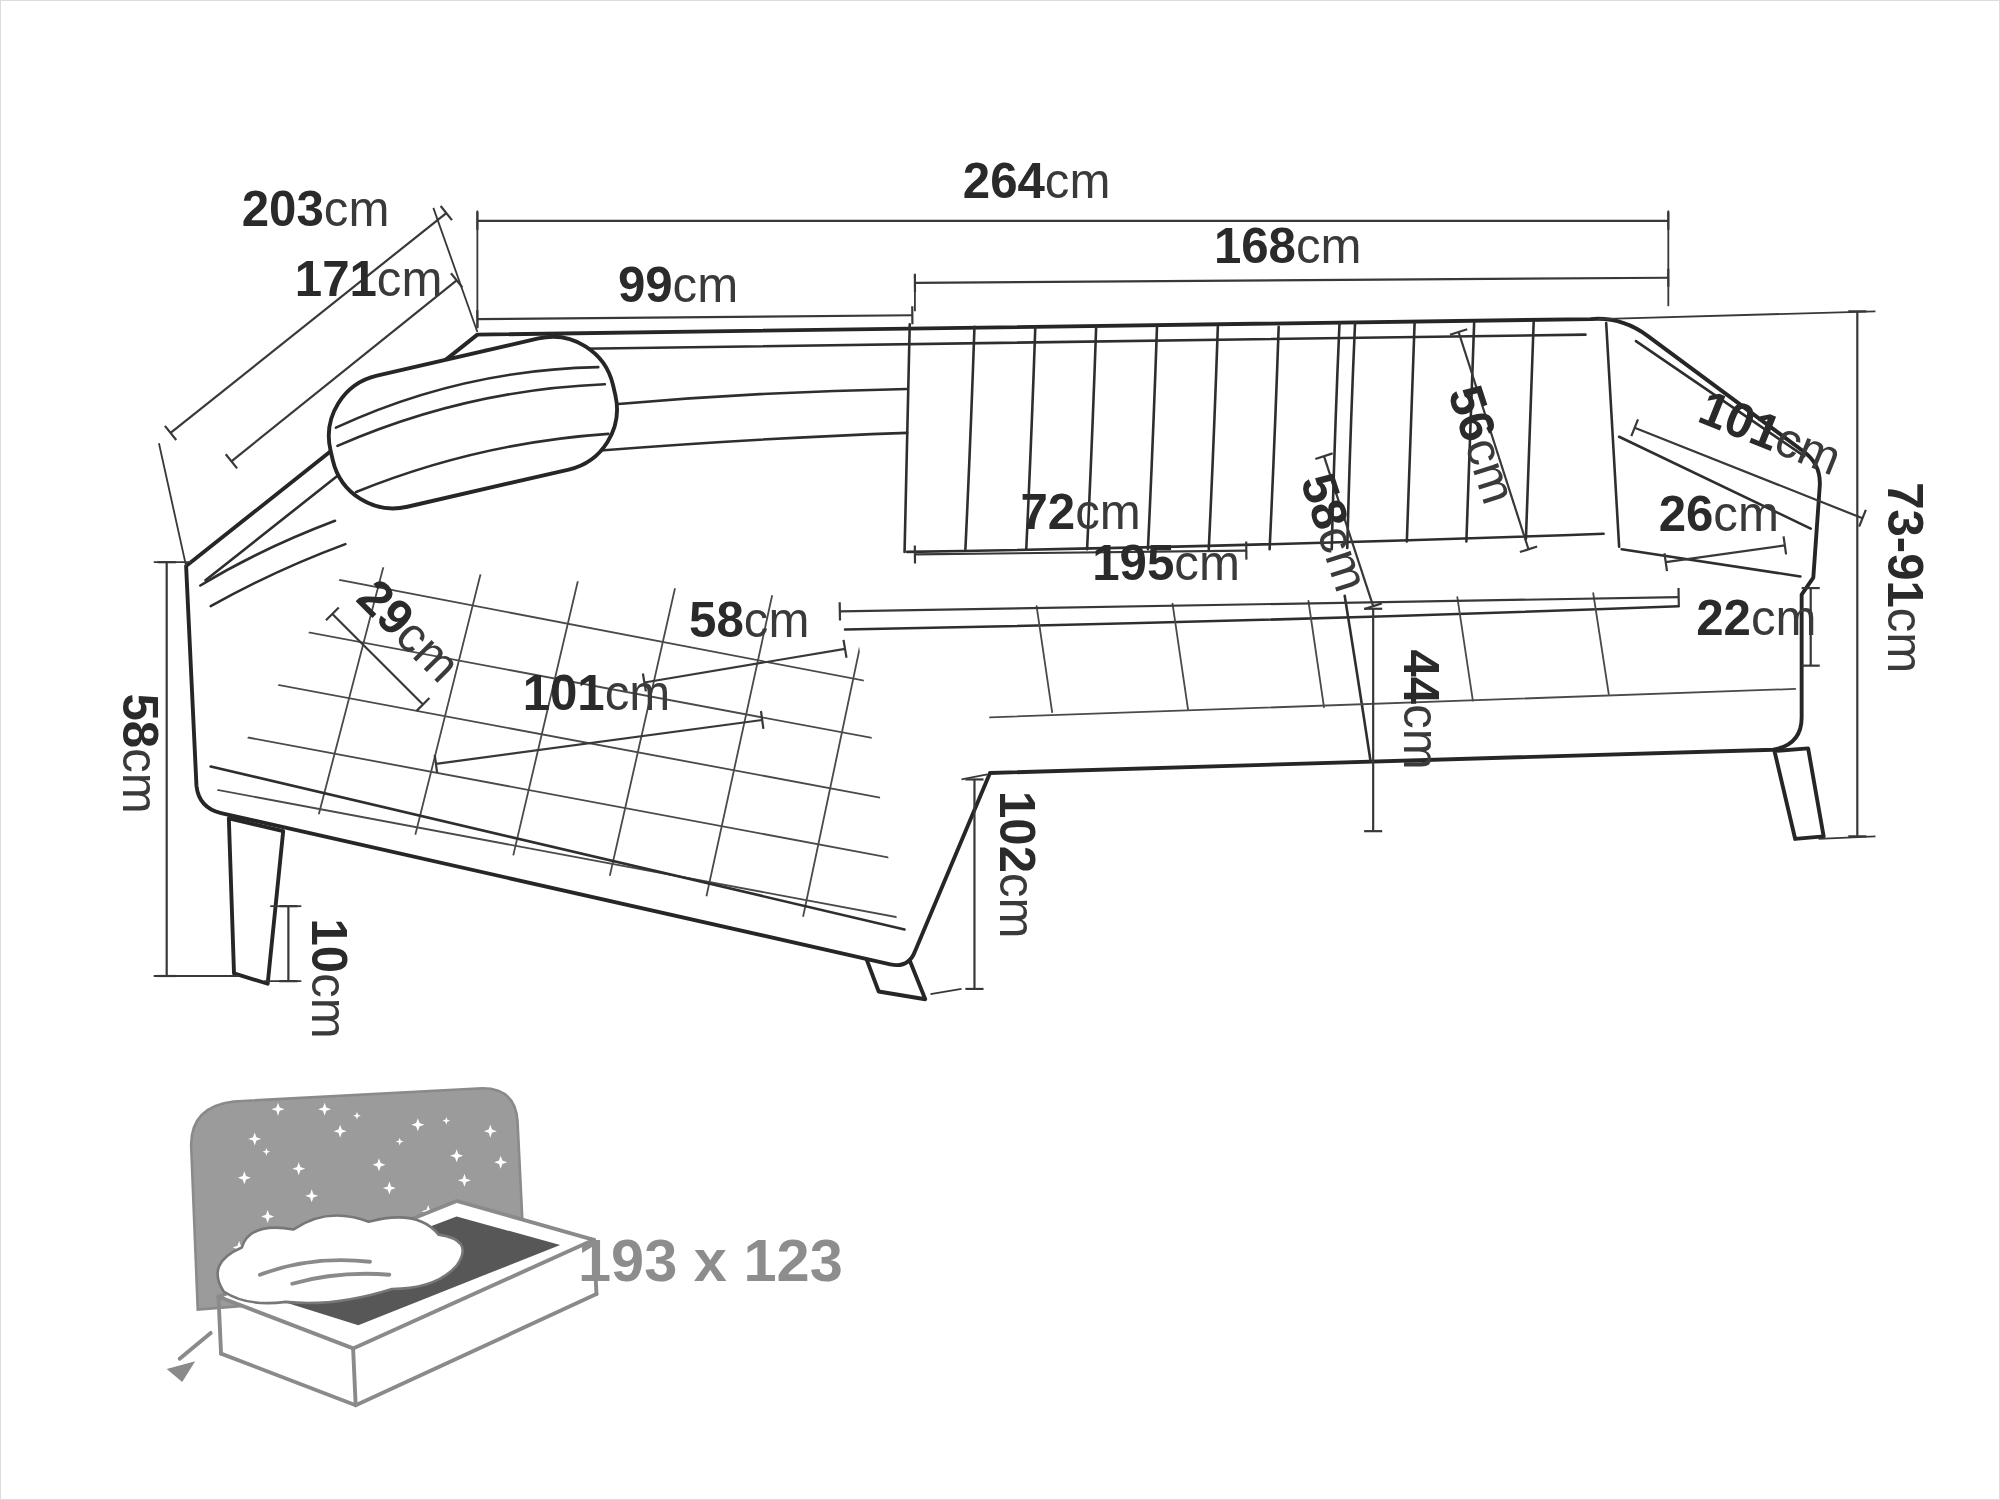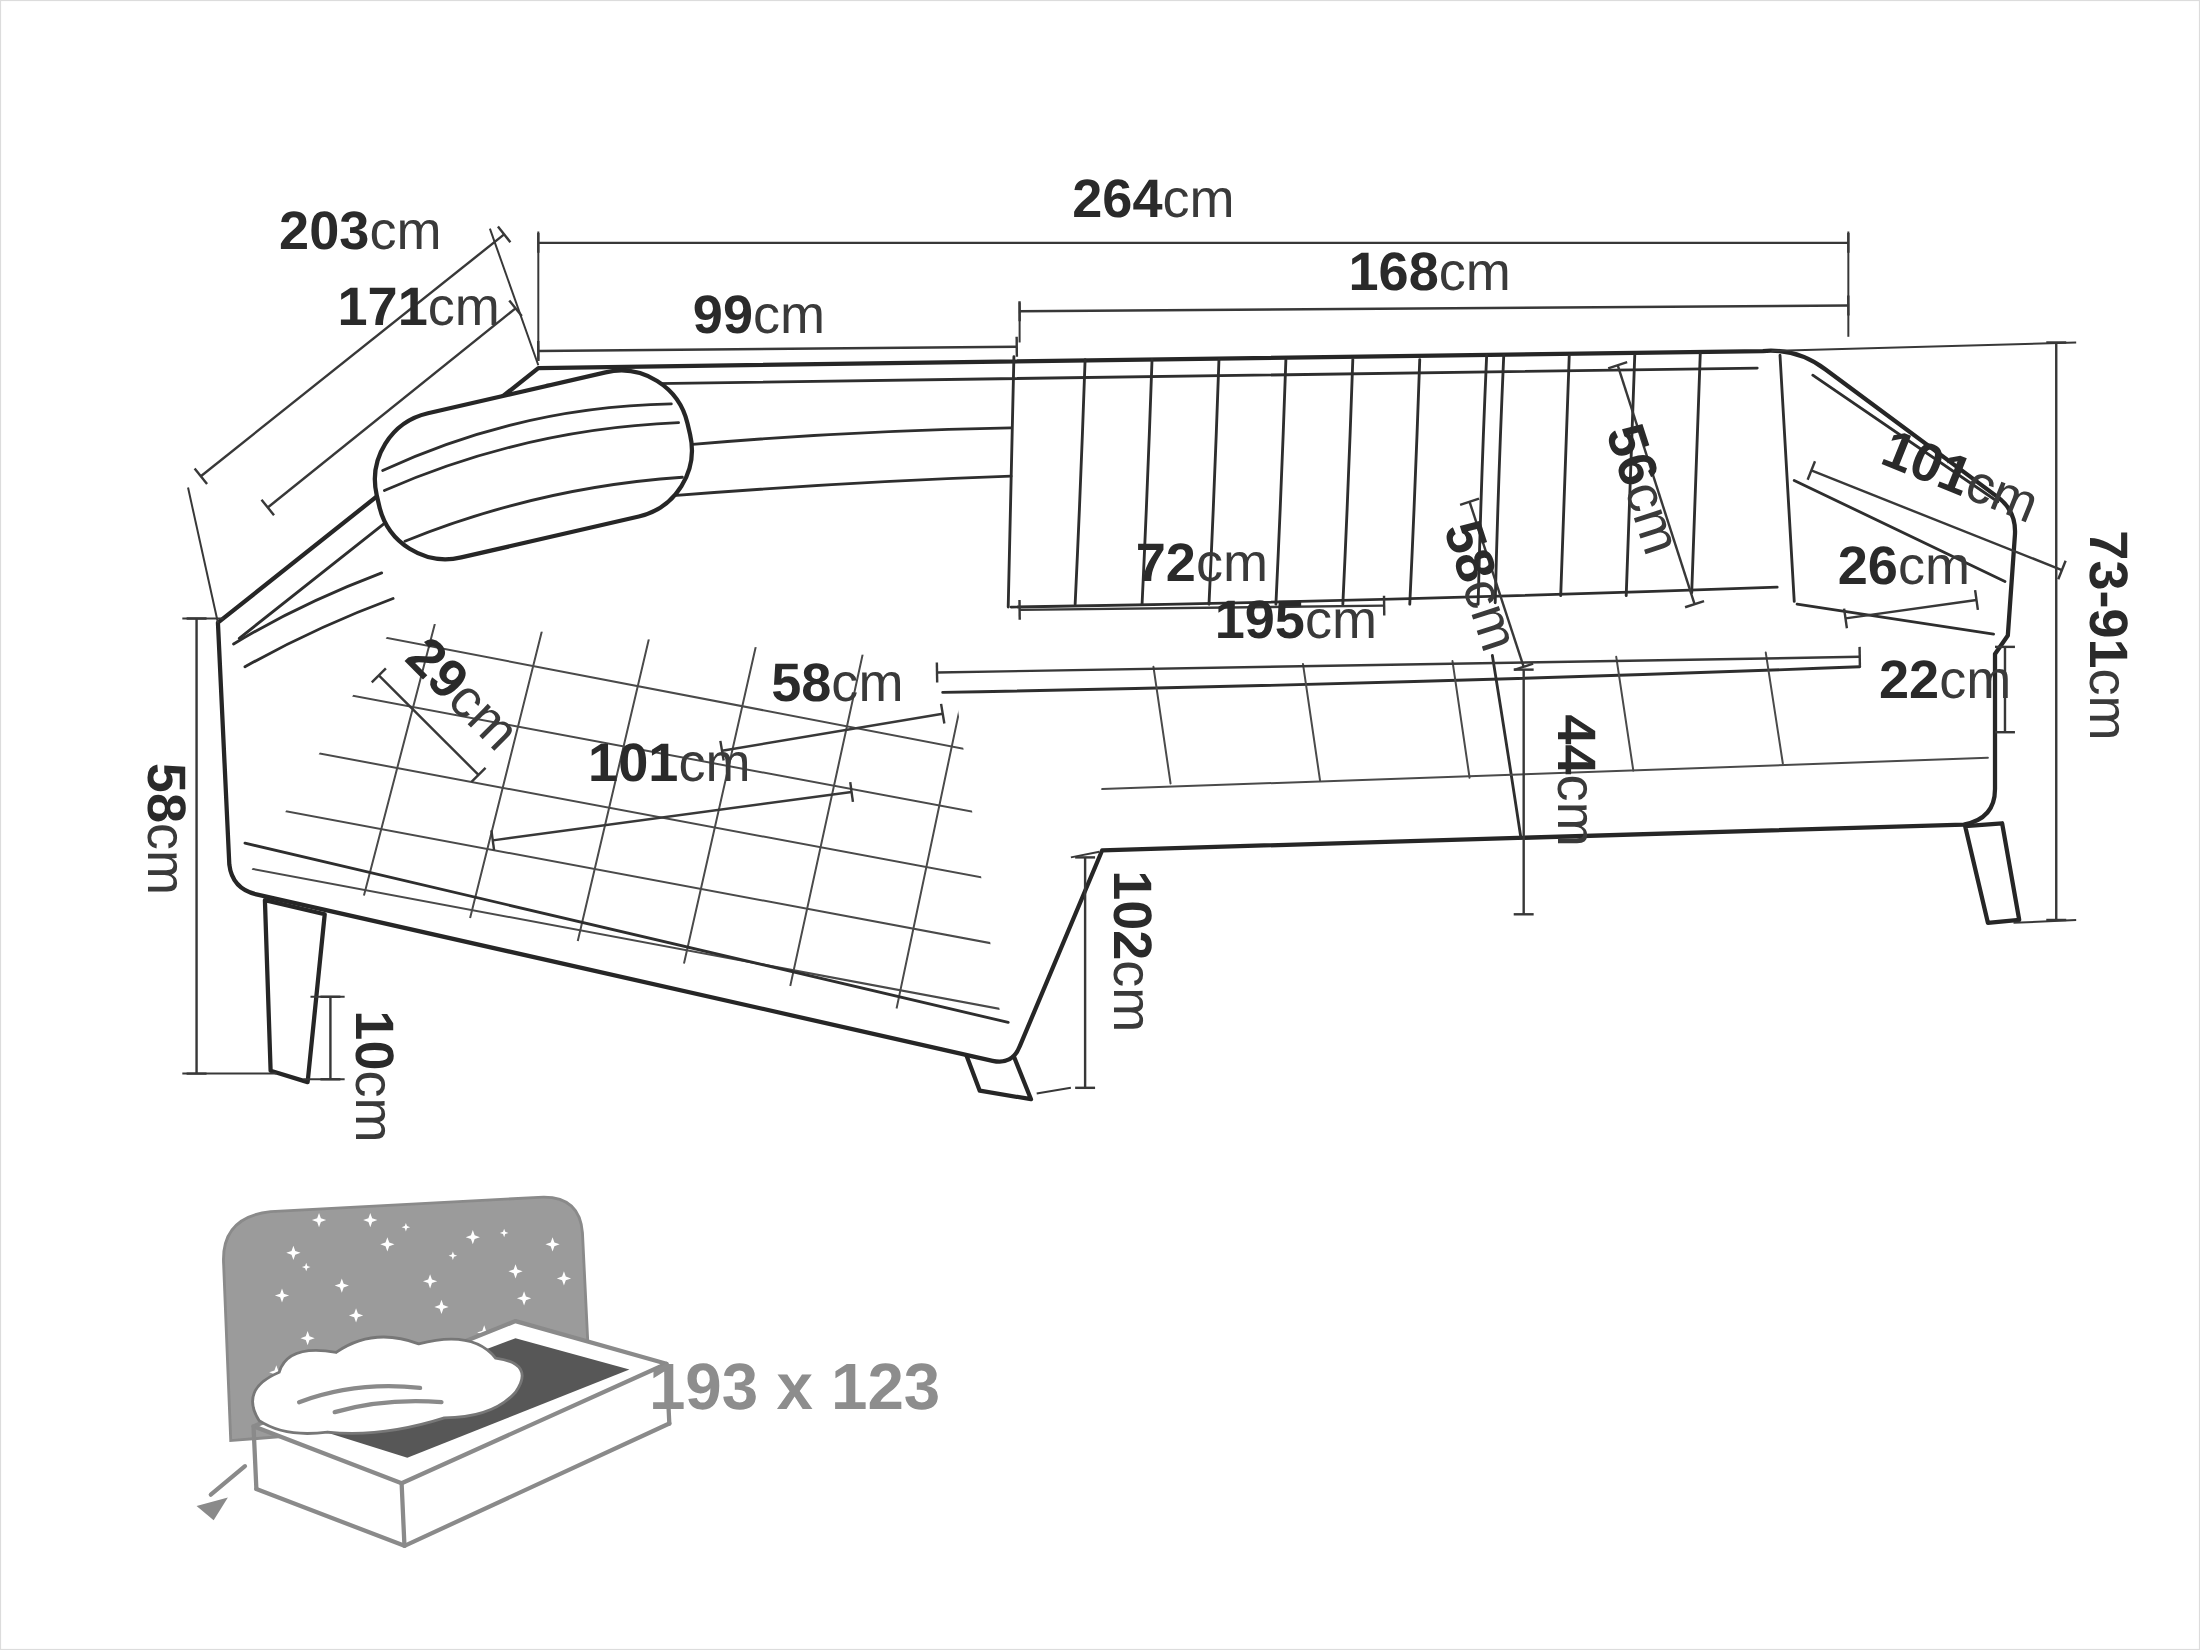--- a/index.html
+++ b/index.html
@@ -1,16 +1,16 @@
 <!DOCTYPE html>
 <html><head>
 <meta charset="utf-8">
 <style>
   html,body{margin:0;padding:0;background:#ffffff;}
-  .stage{width:2000px;height:1500px;background:#ffffff;border:1px solid #dcdcdc;box-sizing:border-box;overflow:hidden;padding-left:12px;}
+  .stage{width:2000px;height:1500px;background:#ffffff;border:1px solid #dcdcdc;box-sizing:border-box;overflow:hidden;}
   svg{display:block;}
   text{font-family:"Liberation Sans", sans-serif;}
   .dim-text{font-size:38px;fill:#2a2a2a;}
   .dim-num{font-weight:700;}
   .dim-unit{font-weight:400;fill:#3a3a3a;}
   .bed-label{font-size:46px;font-weight:700;}
   .outline{fill:#ffffff;stroke:#262626;stroke-width:3;stroke-linejoin:round;}
   .detail{fill:none;stroke:#2e2e2e;stroke-width:2;stroke-linecap:round;}
   .fine{fill:none;stroke:#4a4a4a;stroke-width:1.4;stroke-linecap:round;}
   .dimline{fill:none;stroke:#383838;stroke-width:1.7;}

